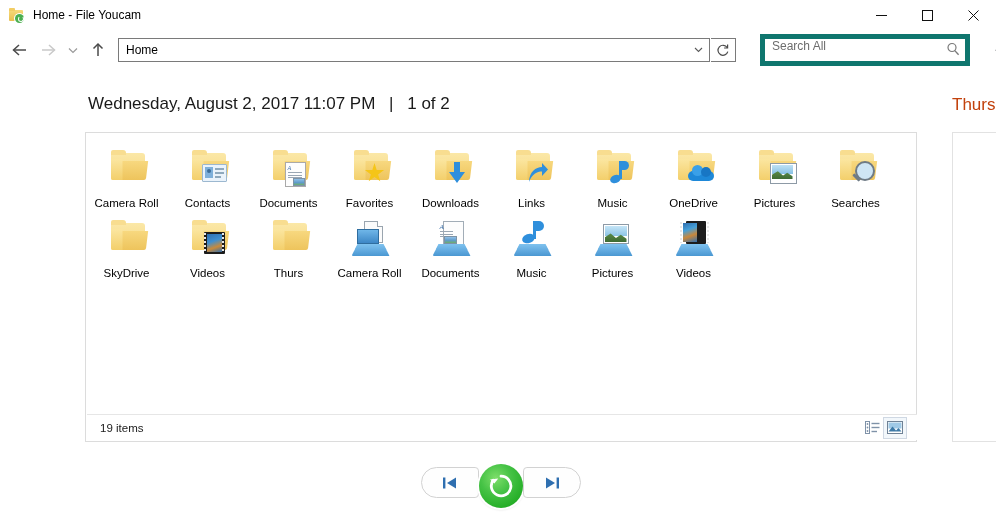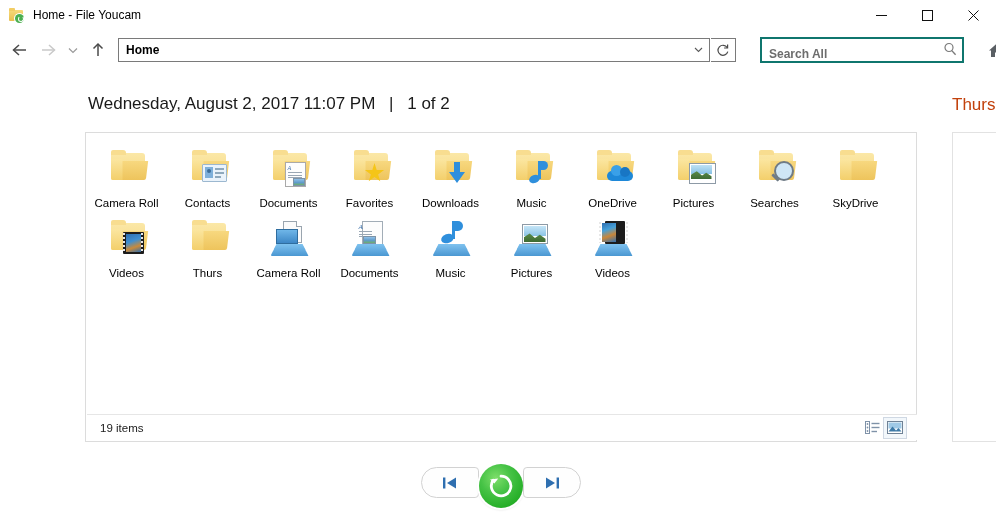--- a/index.html
+++ b/index.html
@@ -42,21 +42,21 @@
   .wincontrols { position:absolute; right:0; top:0; height:30px; display:flex; }
   .wc {
     width:46px; height:30px; display:flex; align-items:center; justify-content:center;
     color:#111;
   }
   .wc svg { display:block; }
 
   
   .navbar {
     position:absolute; left:0; top:30px; width:896px; height:40px;
-    background:#ffffff; display:flex; align-items:center;font-weight:bold;
+    background:#ffffff; display:flex; align-items:center;
   }
   .nav-btn {
     width:28px; height:30px; display:flex; align-items:center; justify-content:center;
     flex:none;
   }
   .nav-btn.back { margin-left:6px; }
   .nav-btn.drop { width:22px; }
   .nav-btn.up { margin-right:6px; }
   .nav-btn svg { display:block; }
 
@@ -70,22 +70,22 @@
     position:absolute; right:0; top:0; width:22px; height:20px;
     display:flex; align-items:center; justify-content:center;
   }
   .refresh-btn {
     width:24px; height:22px; margin-left:1px; flex:none;
     border:1px solid #7a7a7a; border-left:none; background:#fff;
     display:flex; align-items:center; justify-content:center;
   }
   .searchbox {
     position:relative; width:200px; height:22px; margin-left:24px; flex:none;
-    border:2px solid #0f766e; background:#fff;
-    display:flex; align-items:flex-end;
+    border:5px solid #0f766e; background:#fff;
+    display:flex; align-items:flex-start;
   }
   .search-ph { font-size:12px; color:#6d6d6d; margin-left:7px; }
   .search-ico {
     position:absolute; right:5px; top:3px;
   }
   .right-icons { display:flex; align-items:center; margin-left:18px; }
   .ri { width:30px; height:30px; display:flex; align-items:center; justify-content:center; }
 
   
   .version-head {
@@ -499,20 +499,38 @@
           <div class="ov">
               <div class="ov-dl">
                 <span class="st"></span>
                 <span class="hd"></span>
               </div>
             </div>
         </div>
         <div class="lbl">Downloads</div>
       </div>
 
+      <div class="item">
+        <div class="ico">
+          <div class="folder">
+              <div class="back"></div>
+              <div class="tab"></div>
+              <div class="open"></div>
+              <div class="front"></div>
+            </div>
+          <div class="ov">
+              <div class="ov-link">
+            <svg width="22" height="22" viewBox="0 0 22 22">
+              <path d="M2 20 C2 10 9 5 15 5 L15 1 L21 7.5 L15 14 L15 9.5 C10 9.5 5 12 2 20 Z" fill="#2f8fdc"></path>
+            </svg>
+          </div>
+            </div>
+        </div>
+        <div class="lbl">Links</div>
+      </div>
 
       <div class="item">
         <div class="ico">
           <div class="folder">
               <div class="back"></div>
               <div class="tab"></div>
               <div class="open"></div>
               <div class="front"></div>
             </div>
           <div class="ov">

